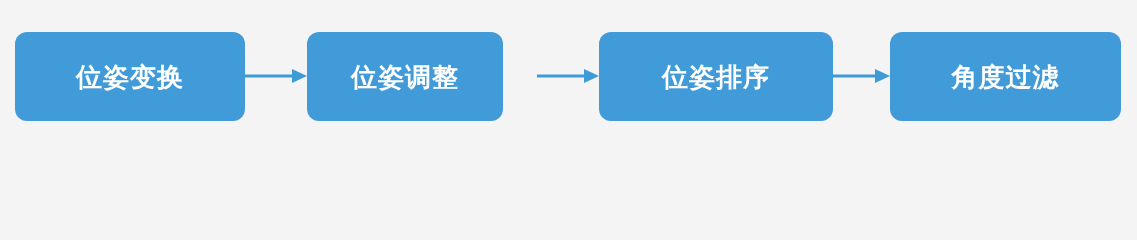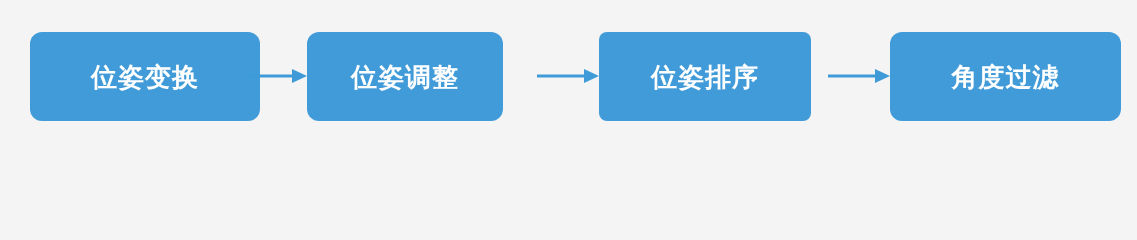--- a/index.html
+++ b/index.html
@@ -38,23 +38,23 @@
     line-height: 1;
     white-space: nowrap;
     font-family: "DejaVu Sans", "Liberation Sans", sans-serif;
   }
   .flow-arrow {
     position: absolute;
     top: 62px;
     height: 28px;
     display: block;
   }
-  .node-1 { left: 30px;  width: 230px; }
+  .node-1 { left: 15px;  width: 230px; }
   .node-2 { left: 307px; width: 196px; }
-  .node-3 { left: 599px; width: 212px; border-radius: 8px; }
+  .node-3 { left: 599px; width: 234px; }
   .node-4 { left: 890px; width: 231px; }
 
   .arrow-1 { left: 245px; width: 62px; }
   .arrow-2 { left: 537px; width: 62px; }
   .arrow-3 { left: 828px; width: 62px; }
 </style>
 </head>
 <body>
 
 <div id="flow-canvas">

